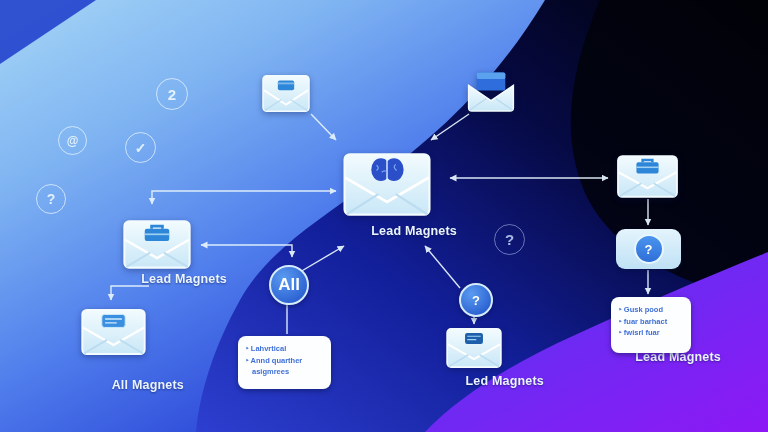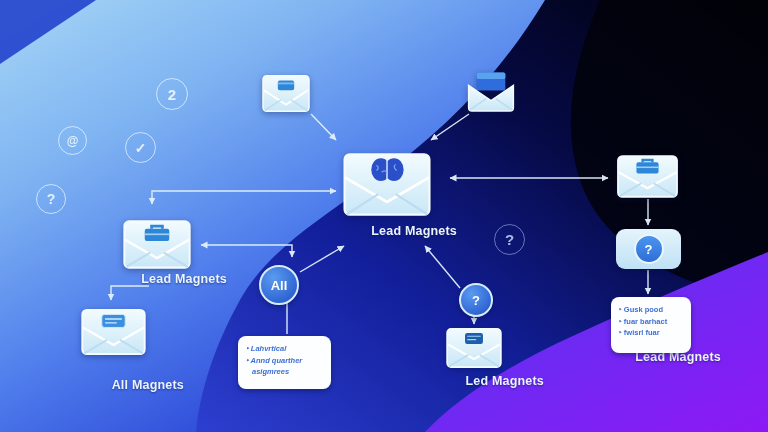--- a/index.html
+++ b/index.html
@@ -185,35 +185,35 @@
         <path d="M38,15 h24 M38,21 h16" stroke="#9fd4f4" stroke-width="2"></path>
       </g>
       <path d="M3,29 L50,56 L97,29" fill="none" stroke="#ffffff" stroke-width="3.5"></path>
       <path d="M5,69 L40,48 M95,69 L60,48" stroke="#bcdcf0" stroke-width="3" fill="none"></path>
     </svg>
   </div>
   <div class="label" style="left:474px;top:374px;">Led Magnets</div>
 
   <div class="label" style="left:651px;top:350px;">Lead Magnets</div>
 
-  <div class="circle-badge" style="left:259px;top:265px;width:36px;height:36px;font-size:13px;">
+  <div class="circle-badge" style="left:269px;top:265px;width:36px;height:36px;font-size:17px;">
     <span>All</span>
   </div>
 
   <div class="circle-badge" style="left:459px;top:283px;width:30px;height:30px;font-size:13px;">
     <span>?</span>
   </div>
 
   <div class="qbox" style="left:616px;top:229px;width:65px;height:40px;">
     <div class="inner">
       <span>?</span>
     </div>
   </div>
 
-  <div class="card" style="left:238px;top:336px;width:93px;height:53px;font-style:italic;">
+  <div class="card" style="left:238px;top:336px;width:93px;height:53px;">
 
   <div class="card-line">‣ Lahvrtical</div>
       <div class="card-line">‣ Annd quarther asigmrees</div>
     </div>
 
   <div class="card" style="left:611px;top:297px;width:80px;height:56px;">
 
   <div class="card-line">‣ Gusk pood</div>
       <div class="card-line">‣ fuar barhact</div>
       <div class="card-line">‣ fwisrl fuar</div>

